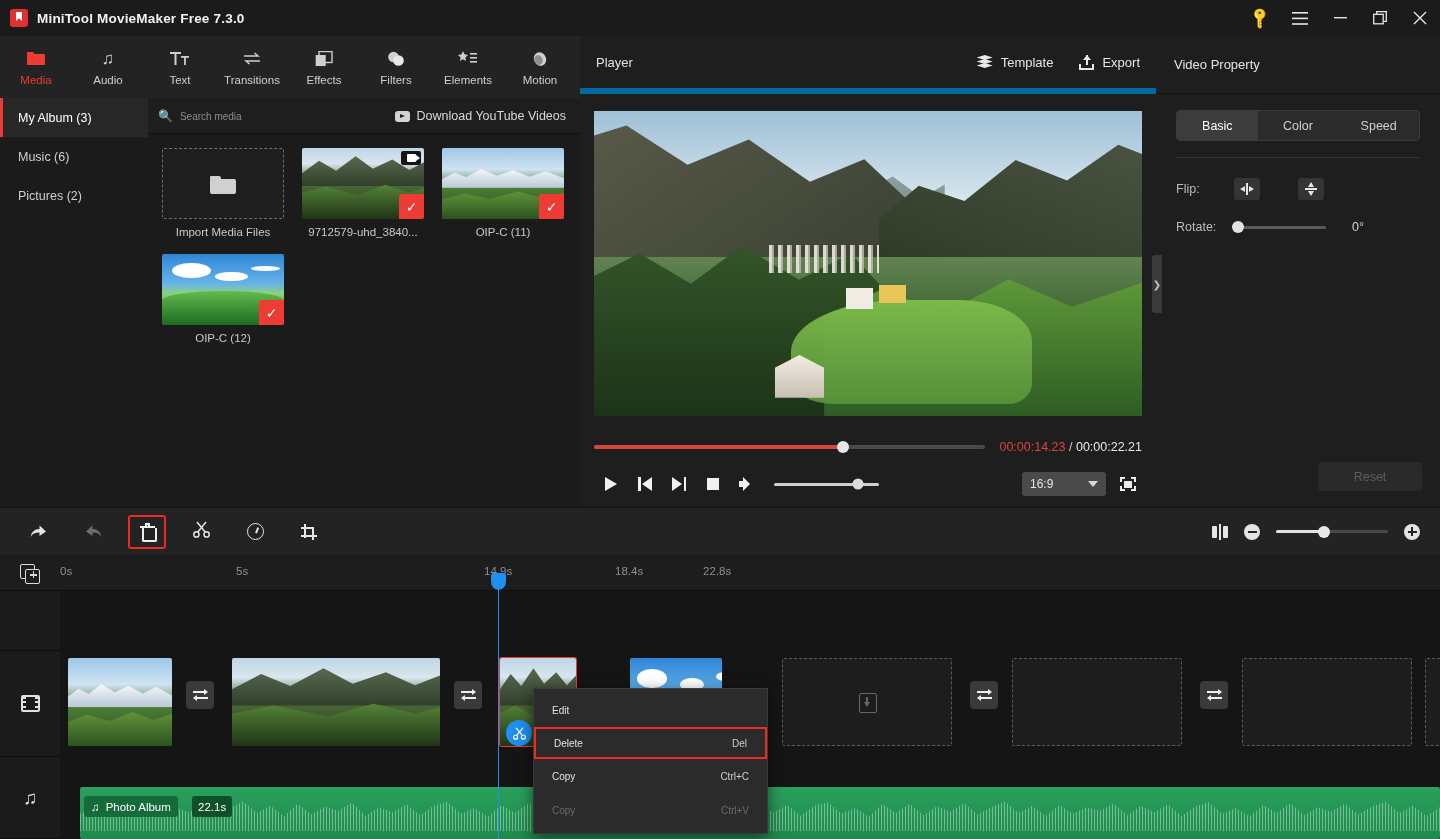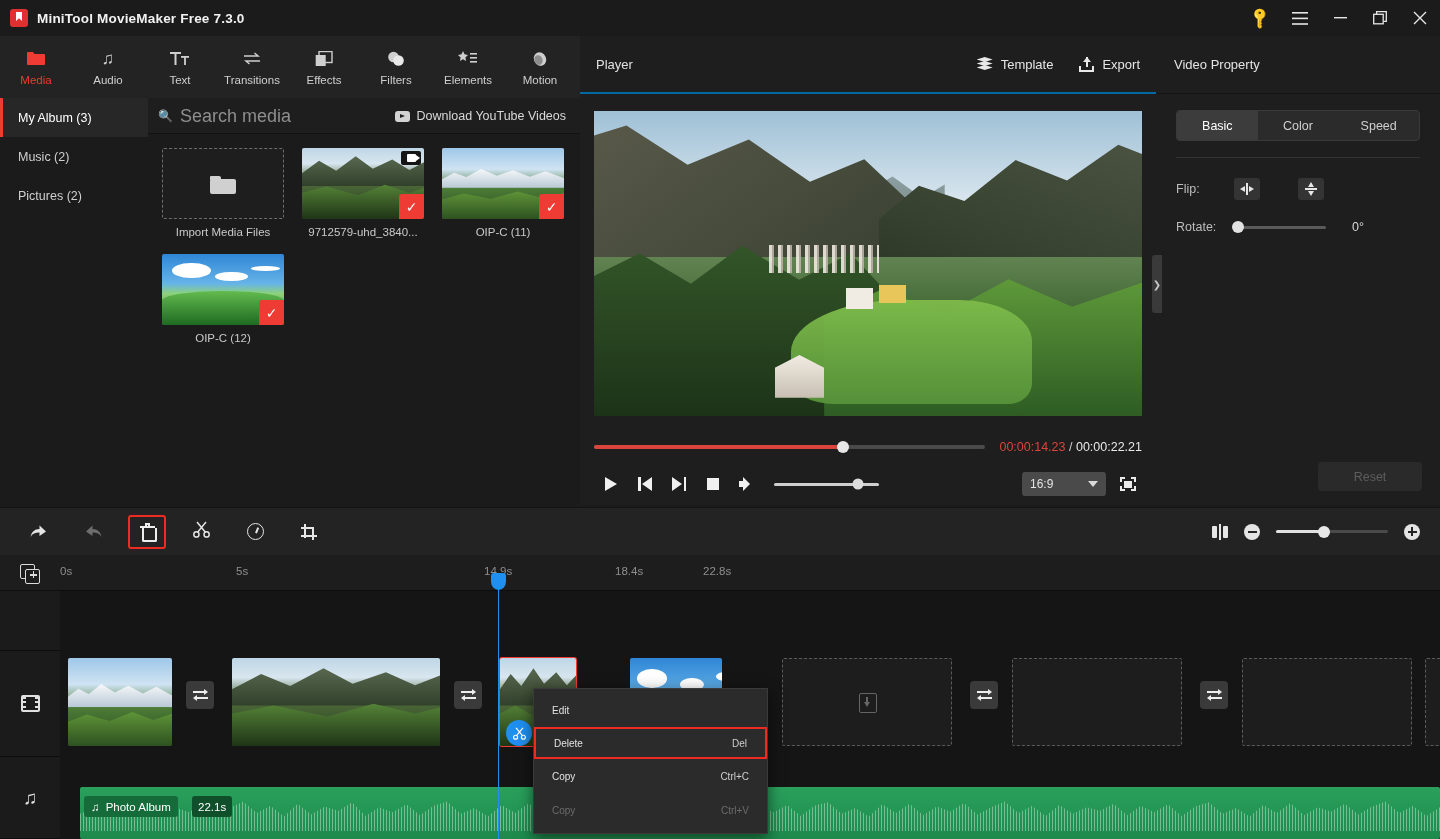--- a/index.html
+++ b/index.html
@@ -49,21 +49,21 @@
   
   .mediabar {
     position: absolute; left: 0; top: 98px; width: 580px; height: 36px;
     background: #1e1e1e; display: flex; align-items: center;
     border-bottom: 1px solid #111;
   }
   .search-wrap { position: absolute; left: 158px; top: 0; height: 36px; display: flex; align-items: center; gap: 7px; }
   .search-ico { font-size: 12px; color: #9a9a9a; }
   .search-input {
     background: transparent; border: none; outline: none; color: #c6c6c6;
-    font-size: 18px; font-family: "Liberation Sans", sans-serif; width: 200px;
+    font-size: 10px; font-family: "Liberation Sans", sans-serif; width: 200px;
   }
   .search-input::placeholder { color: #8e8e8e; }
   .yt-dl { position: absolute; right: 14px; top: 0; height: 36px; display: flex; align-items: center; gap: 7px; font-size: 12.5px; color: #d9d9d9; }
   .yt-ico {
     width: 15px; height: 11px; border-radius: 3px; background: #d3d3d3; position: relative; flex: none;
   }
   .yt-ico:after { content:""; position:absolute; left:5px; top:3px; border-left:5px solid #1e1e1e; border-top:2.5px solid transparent; border-bottom:2.5px solid transparent; }
 
   .leftnav {
     position: absolute; left: 0; top: 98px; width: 148px; height: 407px; background: #1b1b1b;
@@ -137,21 +137,21 @@
     background:#fff; border-radius:50%; box-shadow: 40px 6px 0 -3px #fff, 74px -2px 0 -5px #fff; }
   .sc-c:after { content:""; position:absolute; left:0; bottom:0; width:100%; height:48%;
     background: linear-gradient(#62bb4e,#1f6a22); border-radius: 50% 50% 0 0 / 28% 28% 0 0; }
 
   
   .player {
     position: absolute; left: 580px; top: 36px; width: 576px; height: 469px; background: #1e1e1e;
   }
   .player-head {
     height: 58px; display: flex; align-items: center; padding: 0 16px;
-    border-bottom: 2px solid #0369a1;
+    border-bottom: 6px solid #0369a1;
     justify-content: space-between;
   }
   .player-label { font-size: 13px; color: #e2e2e2; }
   .player-head .right { margin-left: auto; display: flex; align-items: center; gap: 26px; }
   .phbtn { display: flex; align-items: center; gap: 8px; font-size: 13px; color: #e6e6e6; }
   .layers-ico { width: 16px; height: 14px; position: relative; flex:none; }
   .layers-ico span { position:absolute; left:0; width:16px; height:5px; background:#e9e9e9;
      transform: skewX(0deg); clip-path: polygon(50% 0,100% 50%,50% 100%,0 50%); }
   .layers-ico span:nth-child(1){ top:0; }
   .layers-ico span:nth-child(2){ top:4px; }
@@ -505,21 +505,21 @@
       <span class="yt-ico"></span>
       <span>Download YouTube Videos</span>
     </div>
   </div>
 
   <div class="leftnav">
     <div class="nav-item active">
         <span>My Album (3)</span>
       </div>
     <div class="nav-item">
-        <span>Music (2)</span>
+        <span>Music (6)</span>
       </div>
     <div class="nav-item">
         <span>Pictures (2)</span>
       </div>
   </div>
 
   <div class="medialist">
     <div class="grid">
       <div class="mitem">
         <div class="mthumb import">

